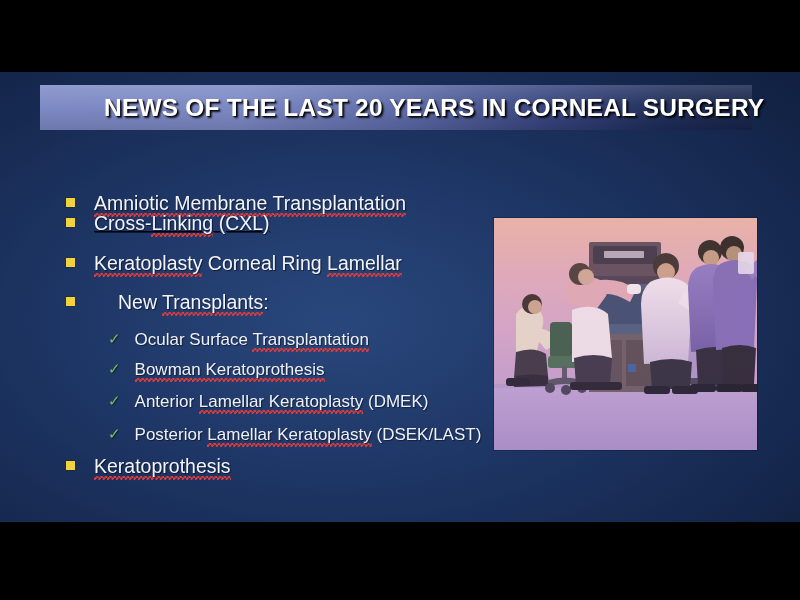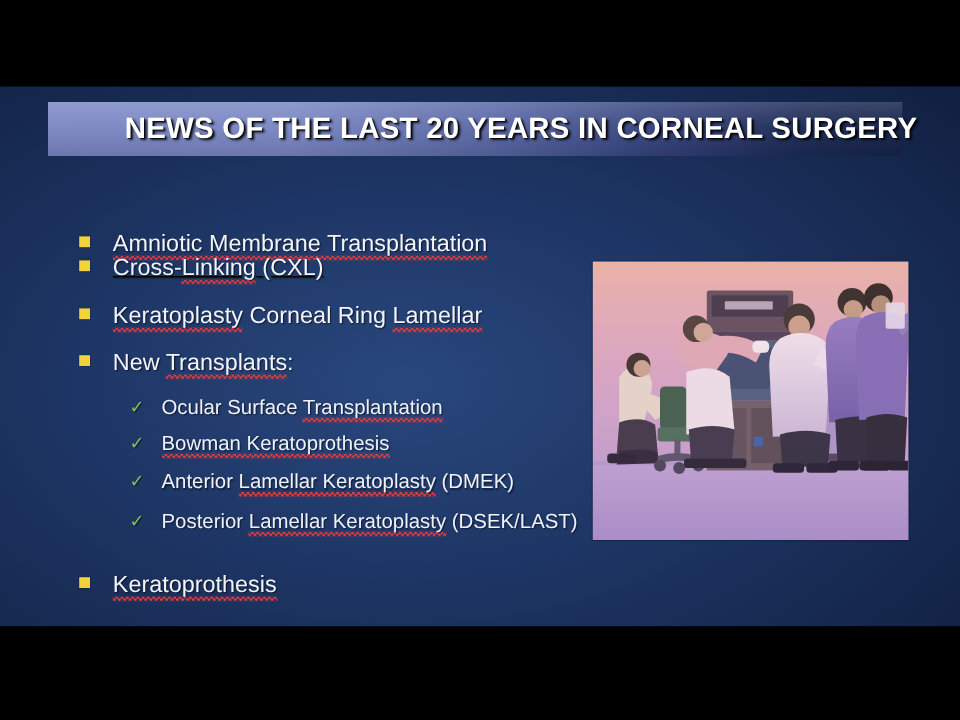--- a/index.html
+++ b/index.html
@@ -235,41 +235,41 @@
           <span class="txt"><span class="sp">Amniotic Membrane Transplantation</span></span>
         </div>
         <div class="lvl1" style="top: 140px; text-decoration: underline;">
           <span class="sq"></span>
           <span class="txt"><span>Cross-</span><span class="sp">Linking</span><span> (CXL)</span></span>
         </div>
         <div class="lvl1" style="top: 180px;">
           <span class="sq"></span>
           <span class="txt"><span class="sp">Keratoplasty</span><span> Corneal Ring </span><span class="sp">Lamellar</span></span>
         </div>
-        <div class="lvl1" style="top: 219px;">
+        <div class="lvl1" style="top: 219px; gap: 24px;">
           <span class="sq"></span>
           <span class="txt"><span>New </span><span class="sp">Transplants</span><span>:</span></span>
         </div>
         <div class="lvl2" style="top: 258px;">
           <span class="ck">✓</span>
           <span class="txt"><span>Ocular Surface </span><span class="sp">Transplantation</span></span>
         </div>
         <div class="lvl2" style="top: 288px;">
           <span class="ck">✓</span>
           <span class="txt"><span class="sp">Bowman Keratoprothesis</span></span>
         </div>
         <div class="lvl2" style="top: 320px;">
           <span class="ck">✓</span>
           <span class="txt"><span>Anterior </span><span class="sp">Lamellar Keratoplasty</span><span> (DMEK)</span></span>
         </div>
         <div class="lvl2" style="top: 353px;">
           <span class="ck">✓</span>
           <span class="txt"><span>Posterior </span><span class="sp">Lamellar Keratoplasty</span><span> (DSEK/LAST)</span></span>
         </div>
-        <div class="lvl1" style="top: 404px;">
+        <div class="lvl1" style="top: 383px;">
           <span class="sq"></span>
           <span class="txt"><span class="sp">Keratoprothesis</span></span>
         </div>
       </div>
   </div>
 
   <div class="lbar" id="lbarTop"></div>
   <div class="lbar" id="lbarBottom"></div>
 </div>
 

